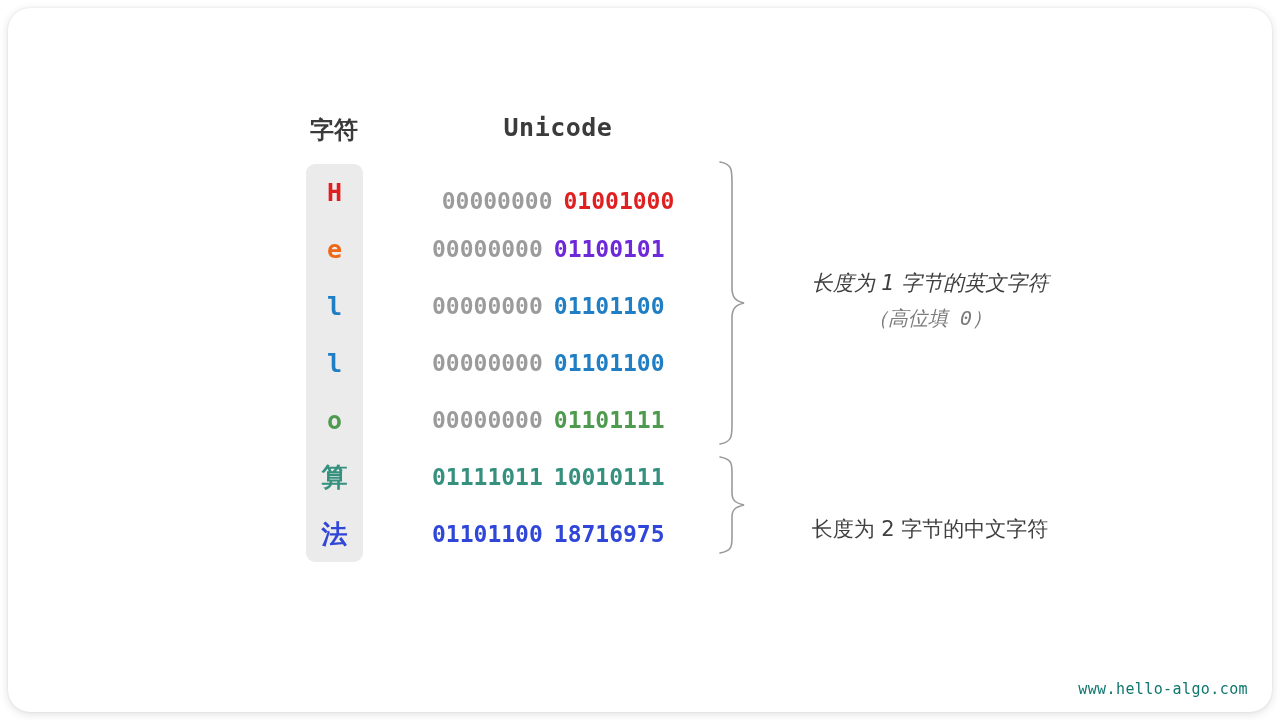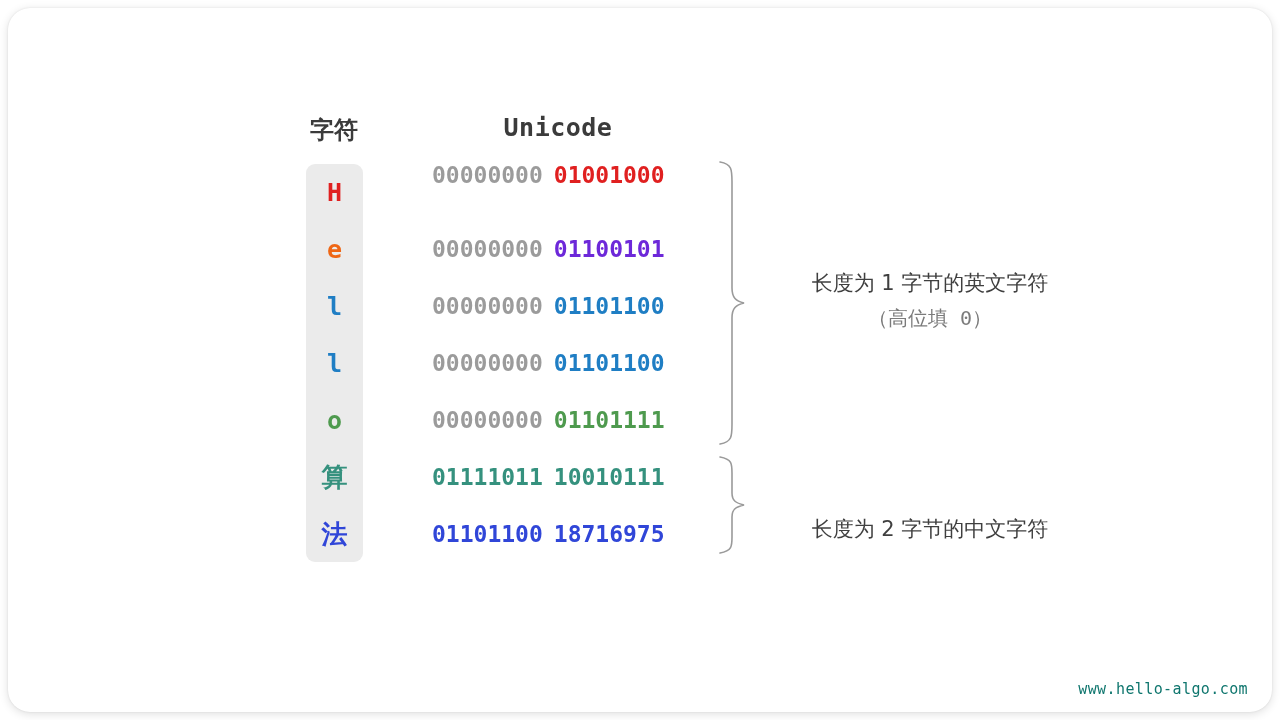--- a/index.html
+++ b/index.html
@@ -150,38 +150,38 @@
       <div class="char-cell" style="top: 0px; color: rgb(224, 32, 32);">H</div>
       <div class="char-cell" style="top: 57px; color: rgb(239, 102, 20);">e</div>
       <div class="char-cell" style="top: 114px; color: rgb(31, 126, 196);">l</div>
       <div class="char-cell" style="top: 171px; color: rgb(31, 126, 196);">l</div>
       <div class="char-cell" style="top: 228px; color: rgb(78, 154, 78);">o</div>
       <div class="char-cell cjk" style="top: 285px; color: rgb(53, 145, 126);">算</div>
       <div class="char-cell cjk" style="top: 342px; color: rgb(48, 70, 216);">法</div>
     </div>
 
   <div id="bin-rows">
-      <div class="bin-row" style="top: 147px;"><span class="byte-hi">00000000</span><span class="byte-gap"></span><span style="color: rgb(224, 32, 32);">01001000</span></div>
+      <div class="bin-row" style="top: 173px; text-align: center;"><span class="byte-hi">00000000</span><span class="byte-gap"></span><span style="color: rgb(224, 32, 32);">01001000</span></div>
       <div class="bin-row" style="top: 221px;"><span class="byte-hi">00000000</span><span class="byte-gap"></span><span style="color: #6d28d9;">01100101</span></div>
       <div class="bin-row" style="top: 278px;"><span class="byte-hi">00000000</span><span class="byte-gap"></span><span style="color: rgb(31, 126, 196);">01101100</span></div>
       <div class="bin-row" style="top: 335px;"><span class="byte-hi">00000000</span><span class="byte-gap"></span><span style="color: rgb(31, 126, 196);">01101100</span></div>
       <div class="bin-row" style="top: 392px;"><span class="byte-hi">00000000</span><span class="byte-gap"></span><span style="color: rgb(78, 154, 78);">01101111</span></div>
       <div class="bin-row" style="top: 449px;"><span style="color: rgb(53, 145, 126);">01111011</span><span class="byte-gap"></span><span style="color: rgb(53, 145, 126);">10010111</span></div>
       <div class="bin-row" style="top: 506px;"><span style="color: rgb(48, 70, 216);">01101100</span><span class="byte-gap"></span><span style="color: rgb(48, 70, 216);">18716975</span></div>
     </div>
 
   <svg class="brace-svg" style="left:718px; top:160px;" width="34" height="286" viewBox="0 0 34 286">
     <path d="M2 2 C 14 4, 14 10, 14 22 L 14 128 C 14 138, 18 141, 26 143 C 18 145, 14 148, 14 158 L 14 264 C 14 276, 14 282, 2 284" fill="none" stroke="#9a9a9a" stroke-width="1.6" stroke-linecap="round"></path>
   </svg>
 
   <svg class="brace-svg" style="left:718px; top:455px;" width="34" height="100" viewBox="0 0 34 100">
     <path d="M2 2 C 14 4, 14 9, 14 18 L 14 38 C 14 46, 18 48, 26 50 C 18 52, 14 54, 14 62 L 14 82 C 14 91, 14 96, 2 98" fill="none" stroke="#9a9a9a" stroke-width="1.6" stroke-linecap="round"></path>
   </svg>
 
-  <div class="note" style="left:762px; top:265px; width:336px;">
+  <div class="note" style="left:762px; top:265px; width:336px;font-style:italic;">
     <div class="note-main">长度为 1 字节的英文字符</div>
     <div class="note-sub">（高位填 0）</div>
   </div>
 
   <div class="note" style="left:762px; top:487px; width:336px;margin-top:24px;">
     <div class="note-main">长度为 2 字节的中文字符</div>
   </div>
 
   <div class="watermark">www.hello-algo.com</div>
 </div>

